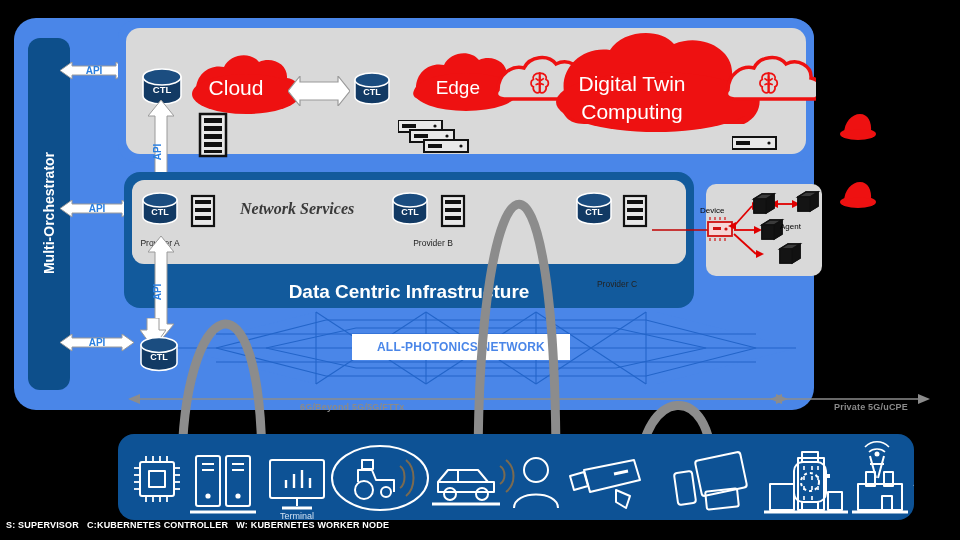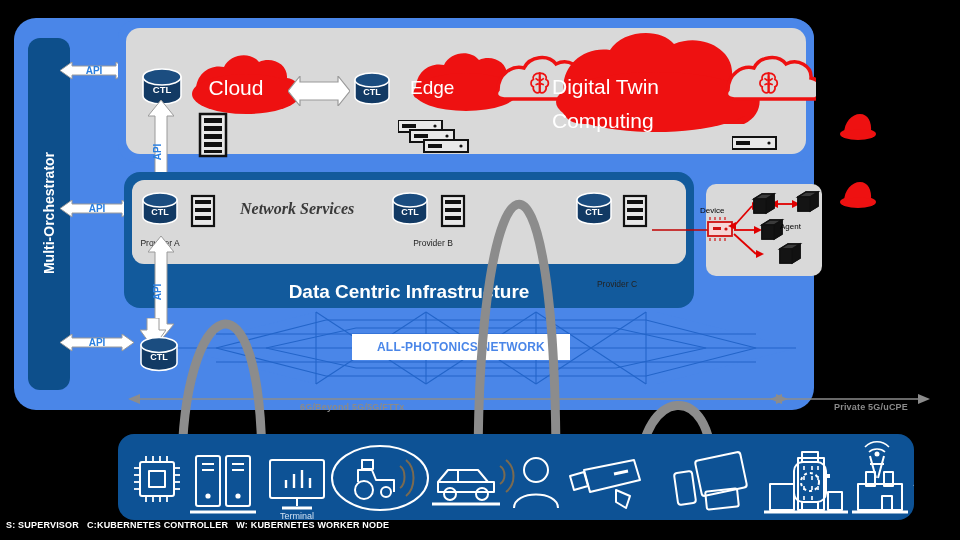--- a/index.html
+++ b/index.html
@@ -153,26 +153,26 @@
       <path d="M602 62 C602 46 616 37 628 40 C634 28 652 26 660 36 C672 30 686 38 685 50
                C696 52 699 66 689 71 L611 71 C602 71 598 67 602 62Z" fill="#d9d9d9" stroke="#ee1111" stroke-width="3.5"></path>
       <use href="#sym-brain" x="0" y="0" transform="translate(630,42) scale(1.05)"></use>
     </g>
   </svg>
 
   <div class="abs" style="left:196px;top:76px;width:80px;text-align:center;font-size:21px;">
     <span class="cloud-lbl">Cloud</span>
   </div>
 
-  <div class="abs" style="left:410px;top:77px;width:70px;text-align:left;font-size:19px;">
+  <div class="abs" style="left:410px;top:77px;width:70px;text-align:right;font-size:19px;">
     <span class="cloud-lbl">Edge</span>
   </div>
 
-  <div class="abs" style="left:552px;top:70px;width:160px;text-align:left;
-              font-size:21px;line-height:34px;color:#fff;">Digital Twin Computing</div>
+  <div class="abs" style="left:552px;top:70px;width:160px;text-align:center;
+              font-size:21px;line-height:28px;color:#fff;">Digital Twin Computing</div>
 
   <svg class="abs" style="left:140px;top:68px;" width="44" height="38">
     <path d="M3 9 L3 28 A19 8 0 0 0 41 28 L41 9Z" fill="#123a64" stroke="#fff" stroke-width="1.6"></path>
     <ellipse cx="22" cy="9" rx="19" ry="8" fill="#1b4d80" stroke="#fff" stroke-width="1.6"></ellipse>
     <text x="22" y="25" text-anchor="middle" fill="#fff" font-size="9.5" font-weight="bold" font-family="Liberation Sans, sans-serif">CTL</text>
   </svg>
   <svg class="abs" style="left:198px;top:112px;" width="34" height="46">
     <use href="#sym-rack" x="2" y="2"></use>
   </svg>
 

